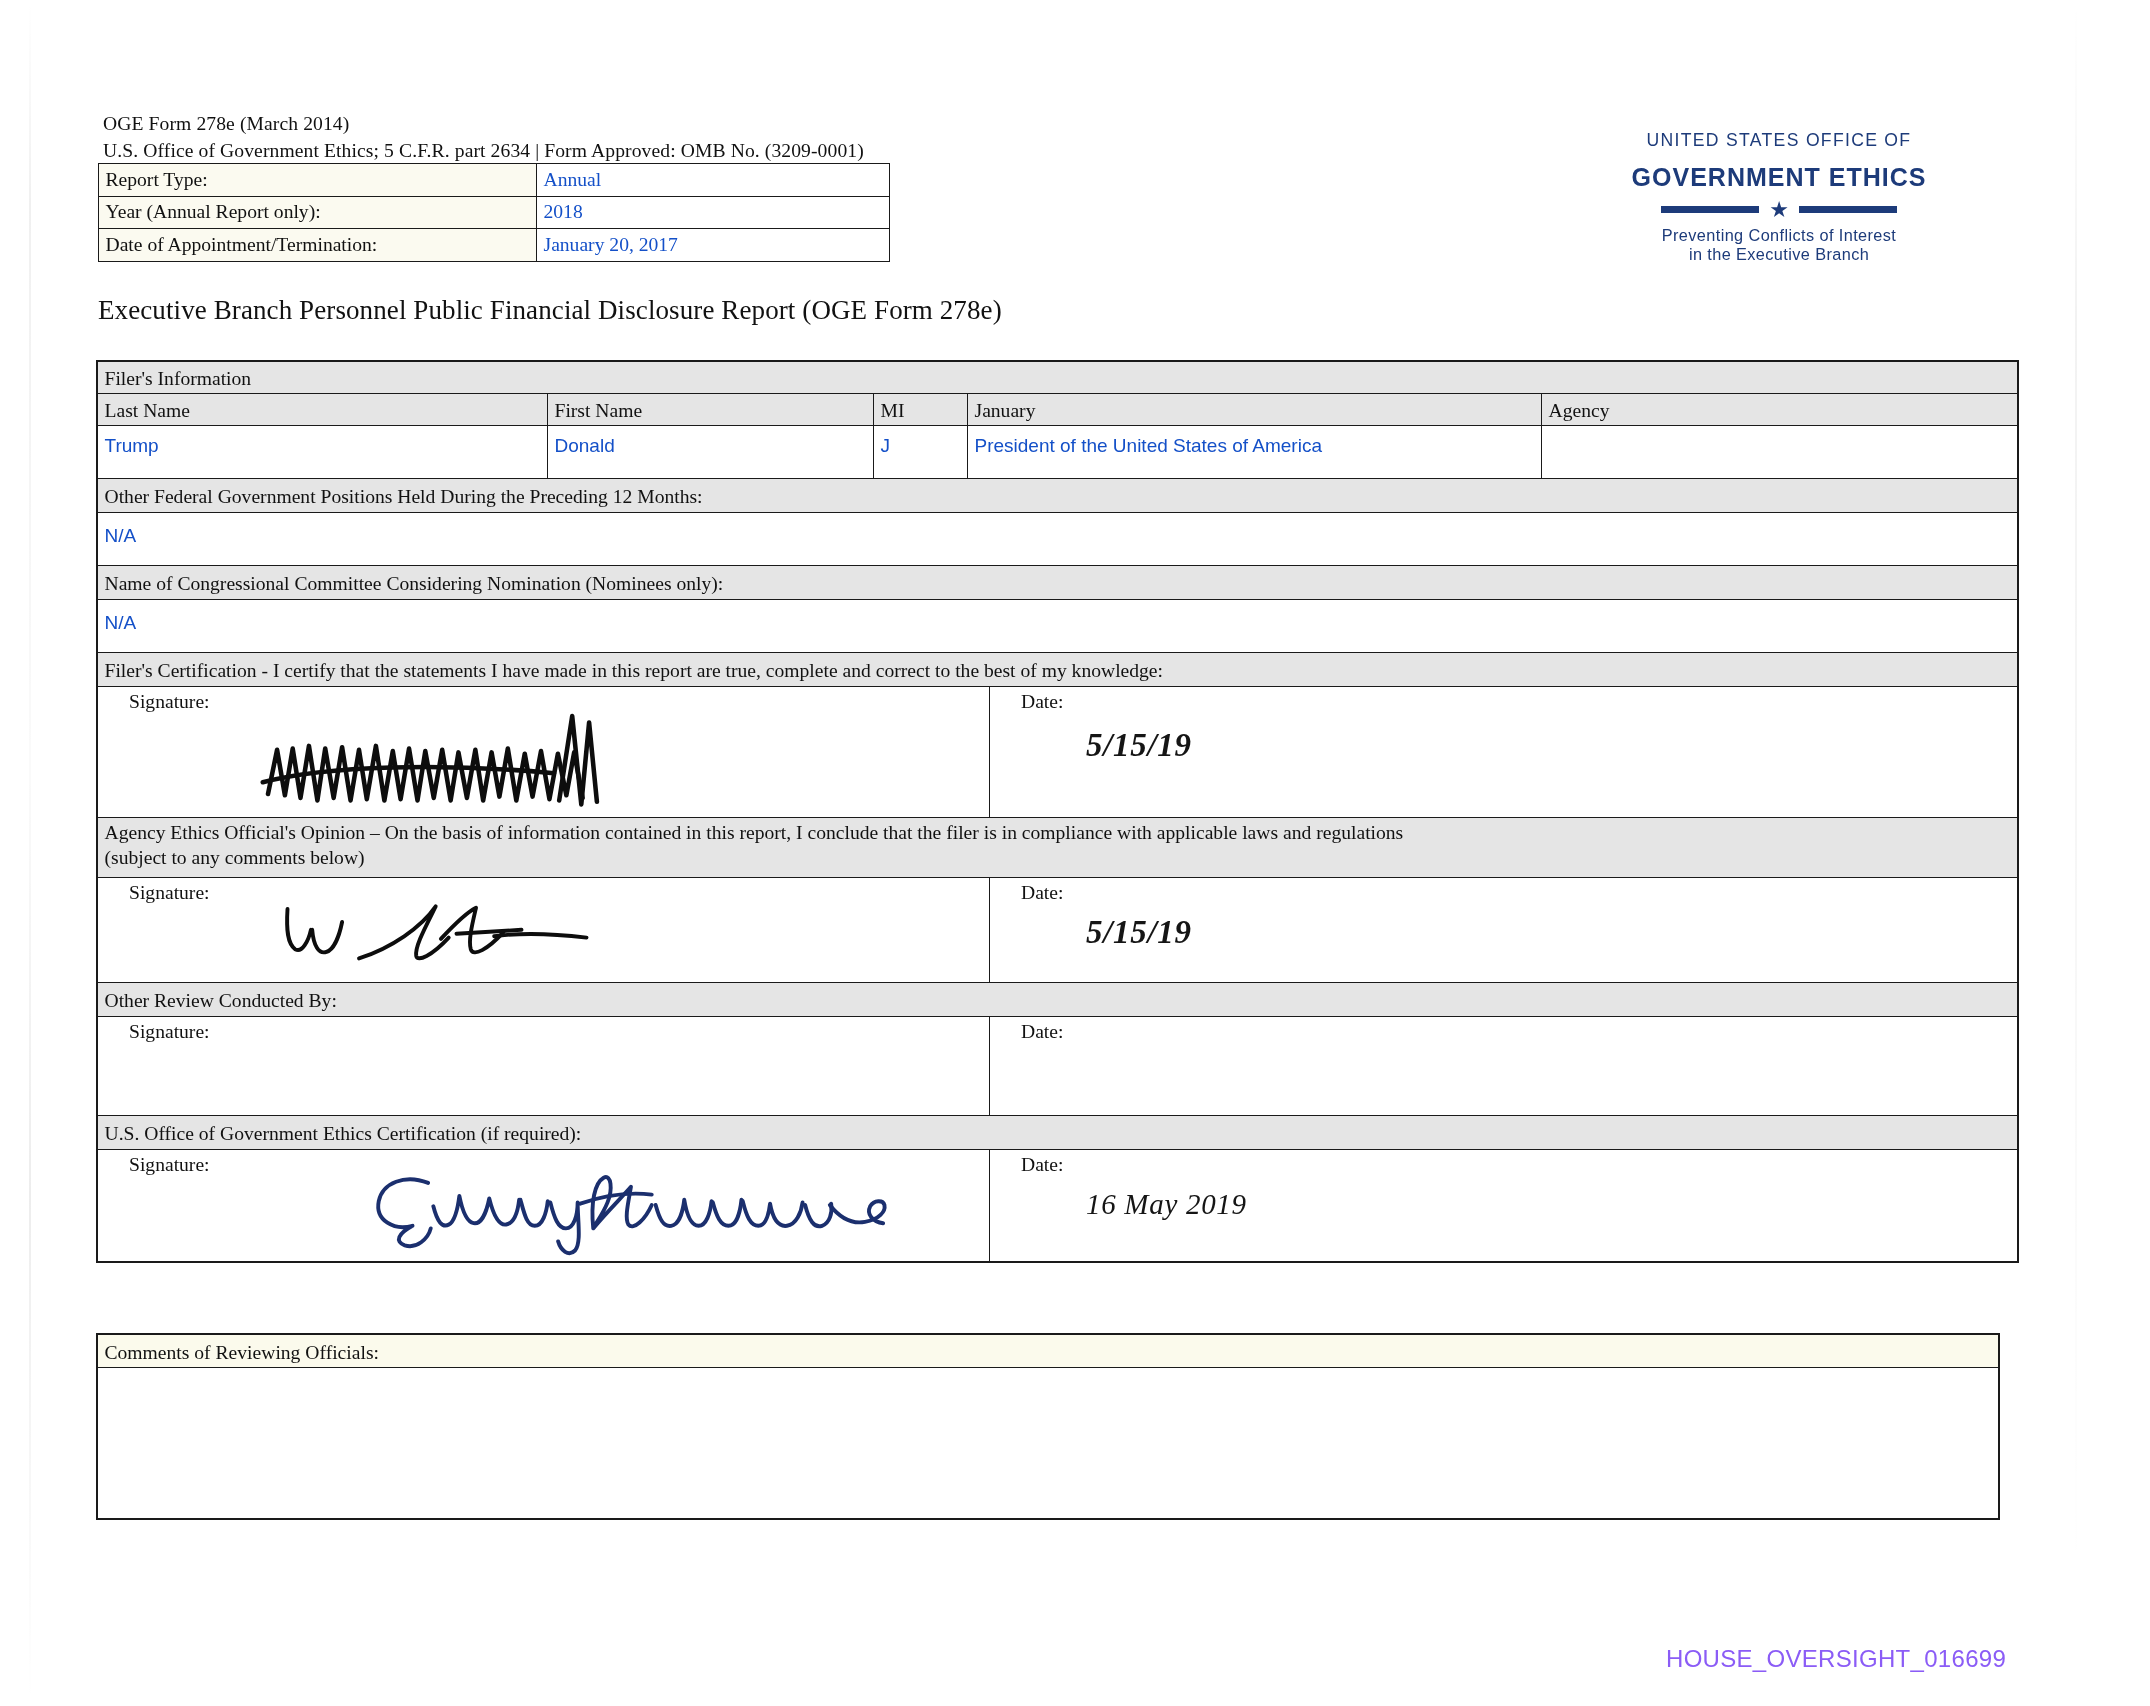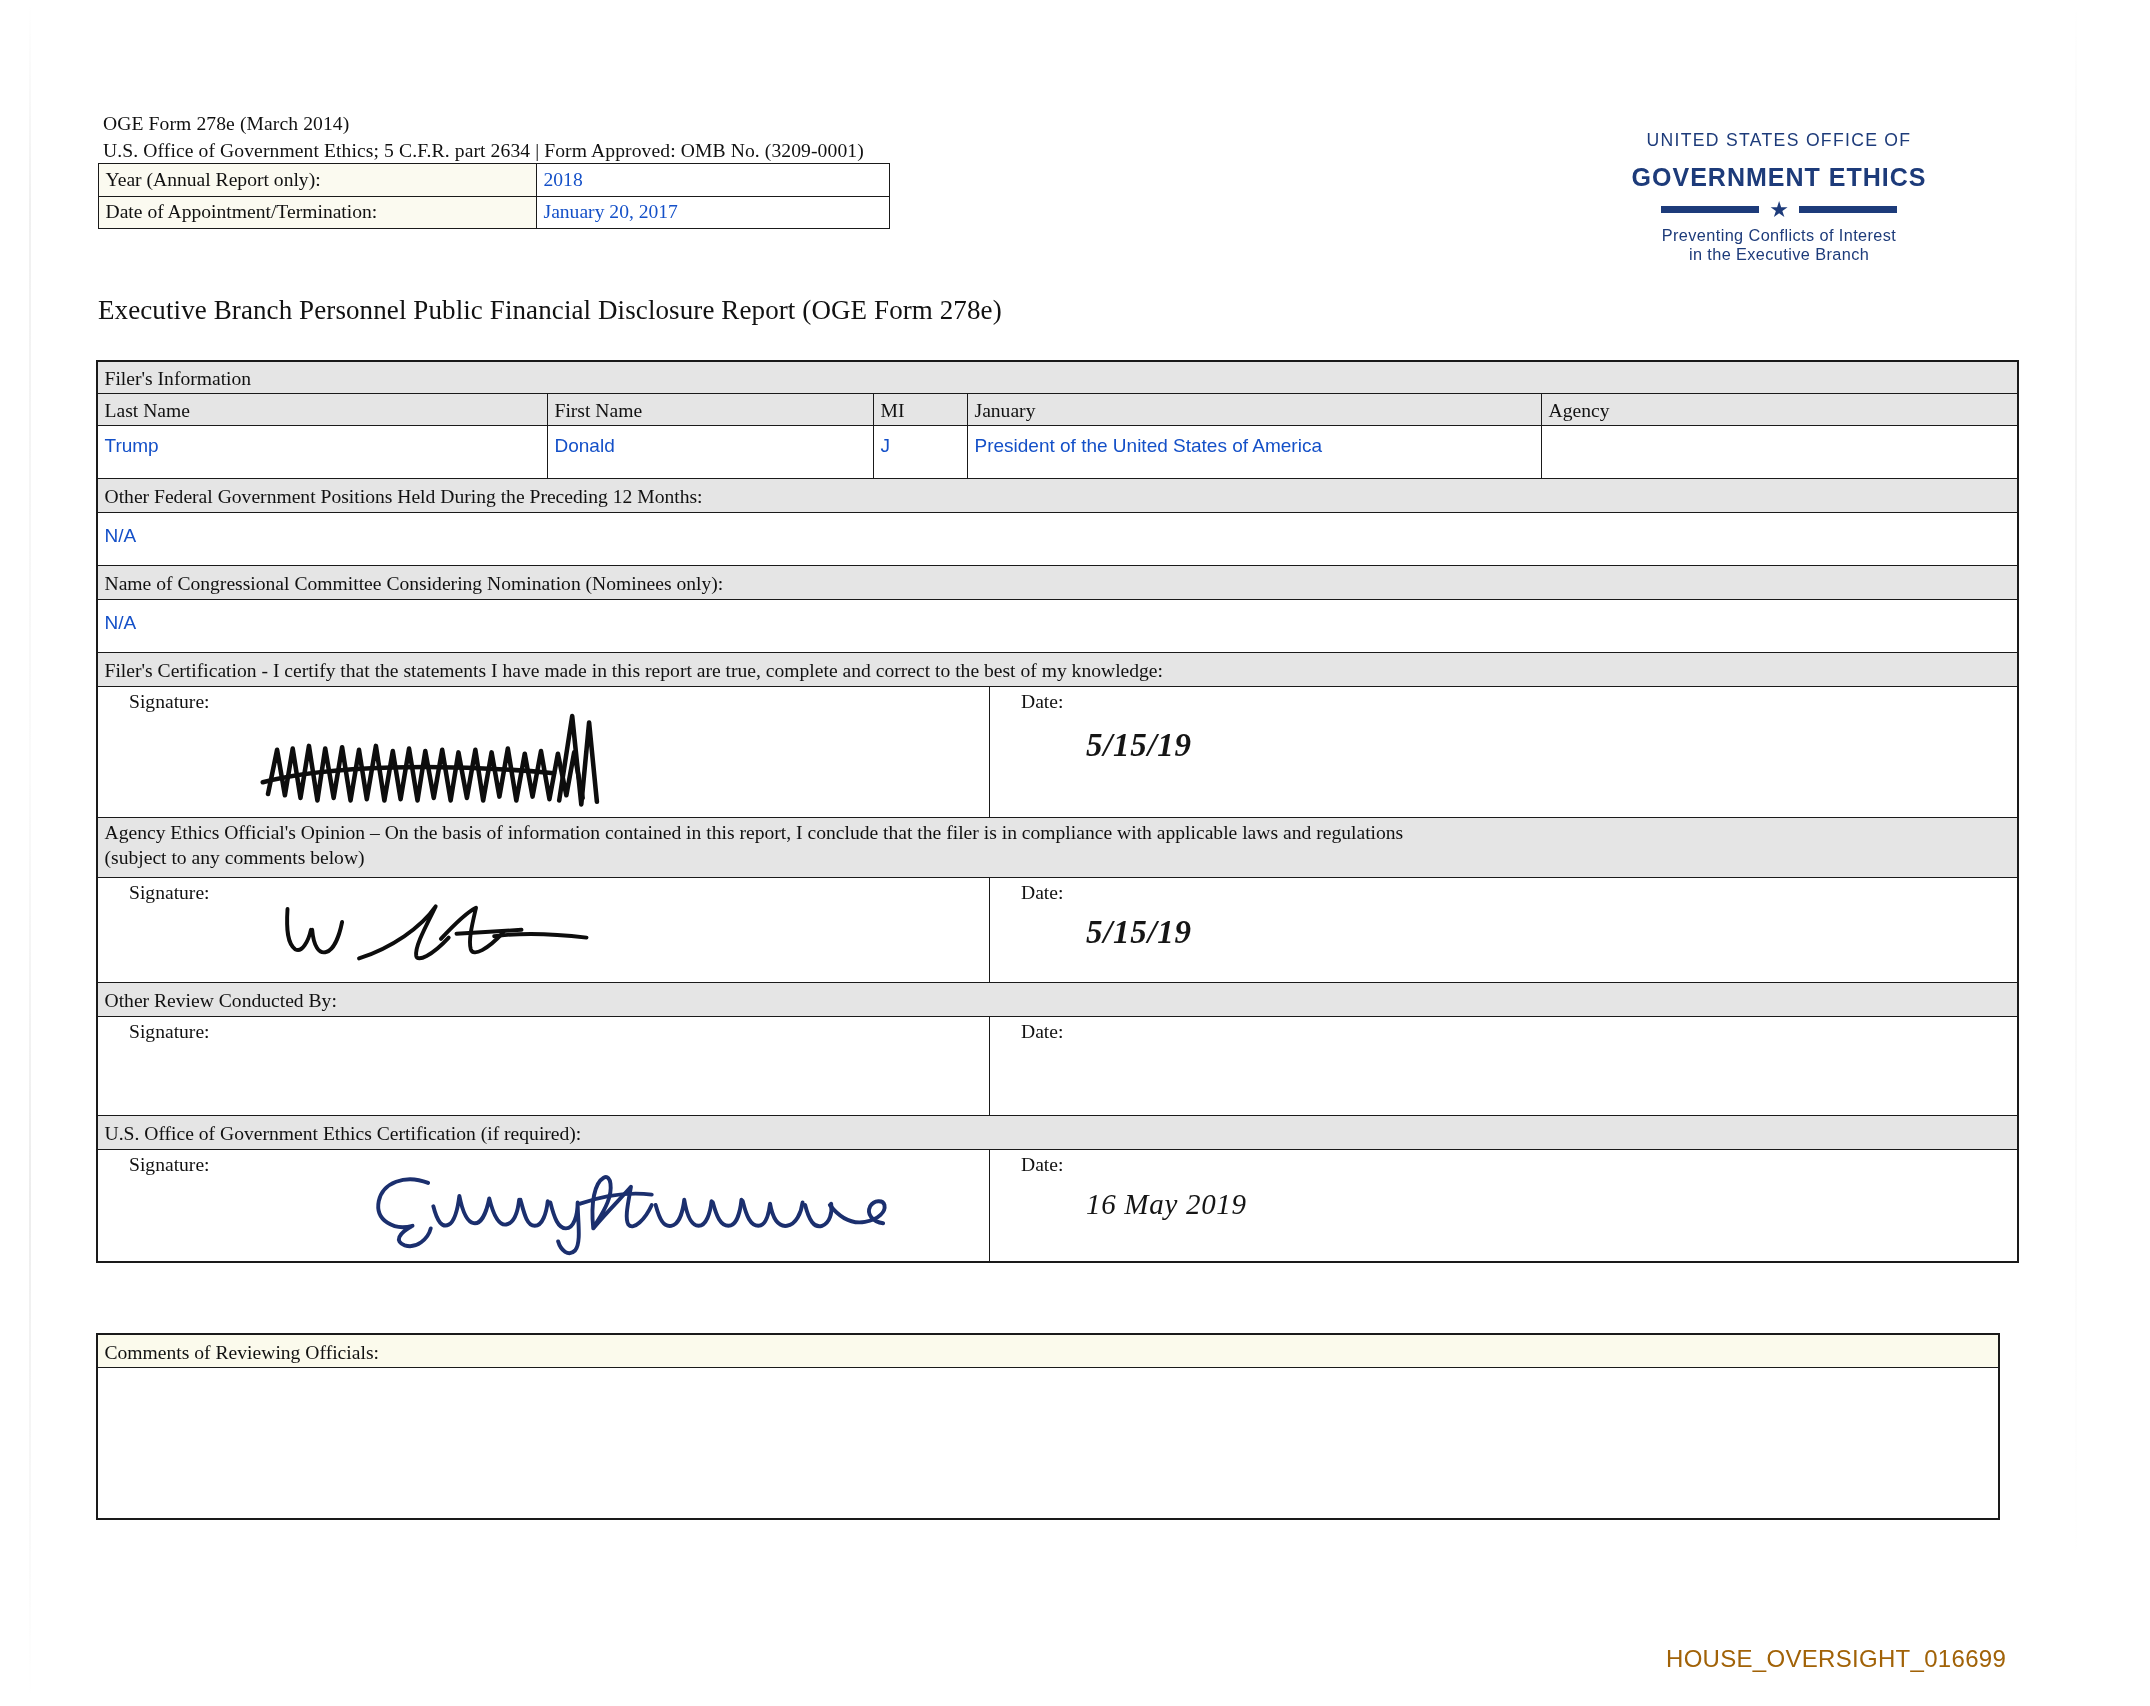--- a/index.html
+++ b/index.html
@@ -190,39 +190,43 @@
   }
   .comments-body { height: 150px; }
 
   .footer-id {
     position: absolute;
     left: 1666px;
     top: 1645px;
     font-size: 24px;
     font-family: "Liberation Sans", sans-serif;
     letter-spacing: 0.3px;
-    color: #a16207;
+    color: #8b5cf6;
   }
 
   svg { display: block; }
   .sig-svg { position: absolute; }
 </style>
 </head>
 <body>
 
 <div class="page">
 
   <div class="scan-edge-left"></div>
   <div class="scan-edge-right"></div>
 
   <div class="hdr-line" id="hdr1">OGE Form 278e (March 2014)</div>
   <div class="hdr-line" id="hdr2">U.S. Office of Government Ethics; 5 C.F.R. part 2634 | Form Approved: OMB No. (3209-0001)</div>
 
   <table class="meta-table">
     <tbody>
+        <tr>
+      <td class="meta-label">Report Type:</td>
+      <td class="meta-value">Annual</td>
+    </tr>
     <tr>
       <td class="meta-label">Year (Annual Report only):</td>
       <td class="meta-value">2018</td>
     </tr>
     <tr>
       <td class="meta-label">Date of Appointment/Termination:</td>
       <td class="meta-value">January 20, 2017</td>
     </tr>
   </tbody>
     </table>

